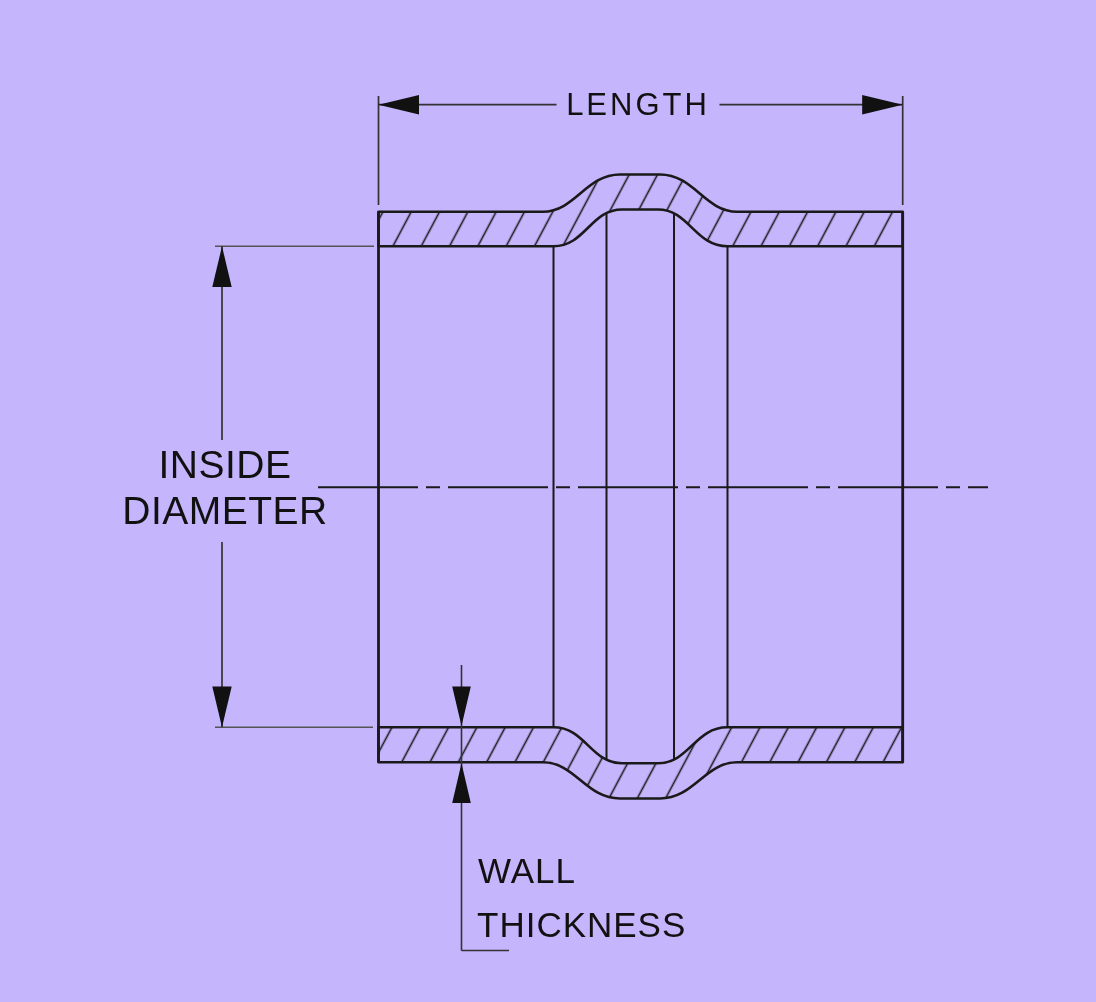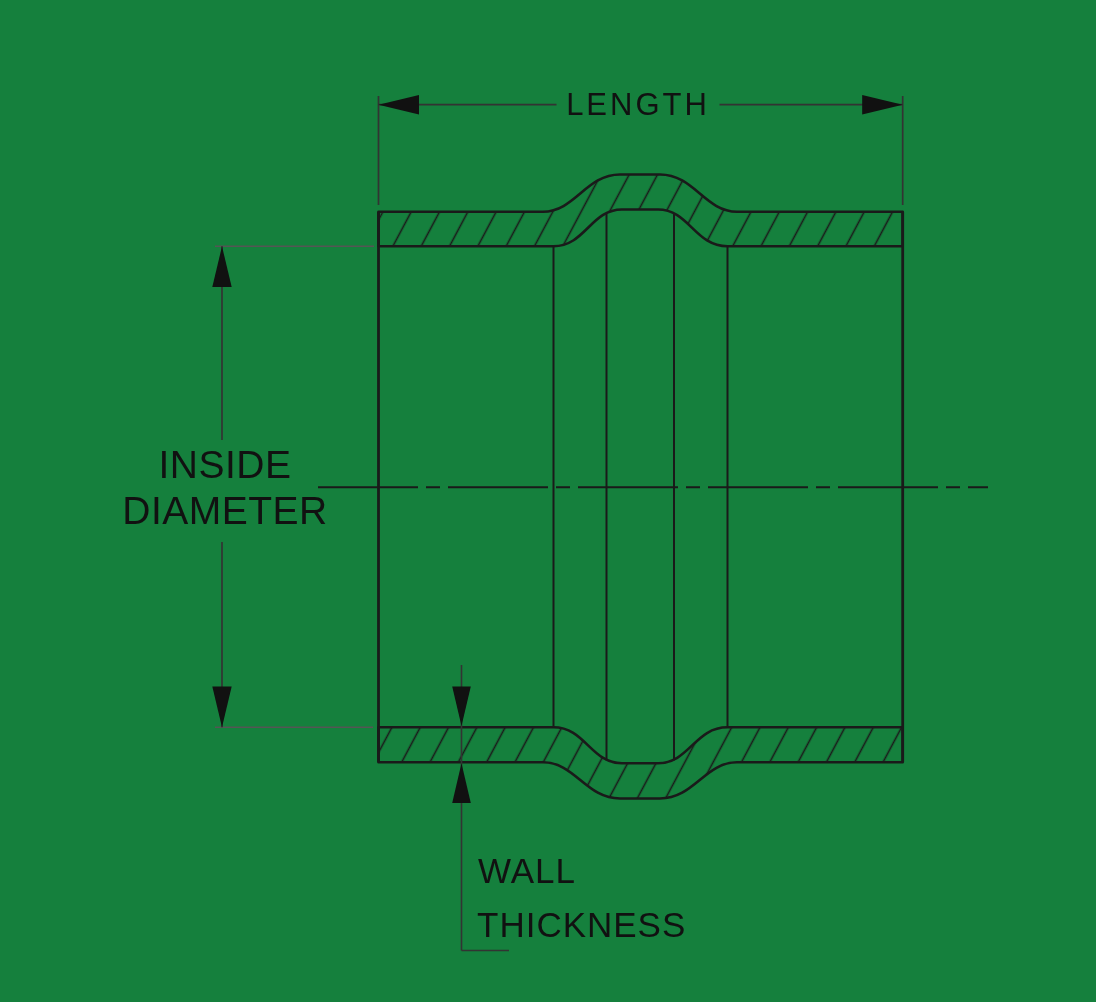--- a/index.html
+++ b/index.html
@@ -1,19 +1,19 @@
 <!DOCTYPE html>
 <html><head>
 <meta charset="utf-8">
 <style>
   html,body{margin:0;padding:0;background:#ffffff;}
   #stage{
     position:relative;
     width:1096px;height:1002px;
-    background:#15803d;
+    background:#c4b5fd;
     font-family:"Liberation Sans", sans-serif;
     overflow:hidden;
   }
   svg{display:block;}
   text{fill:#111111;}
   .lbl-length{font-size:31px;letter-spacing:3px;}
   .lbl-id{font-size:39px;letter-spacing:0.5px;}
   .lbl-wt{font-size:35px;letter-spacing:1px;}
 </style>
 </head>

